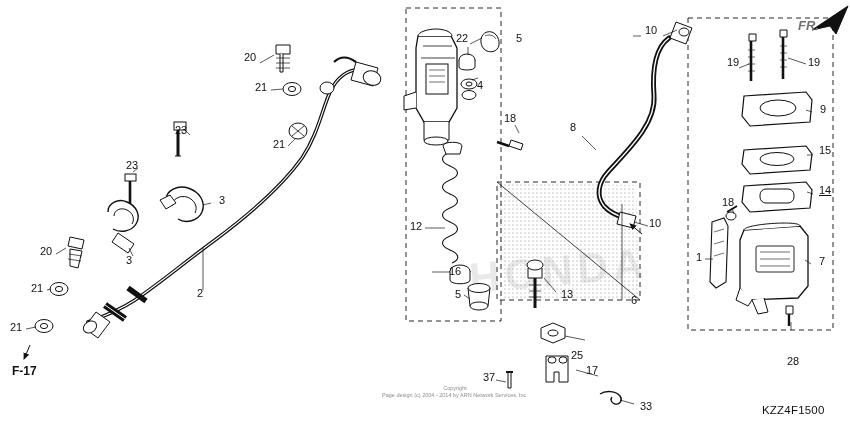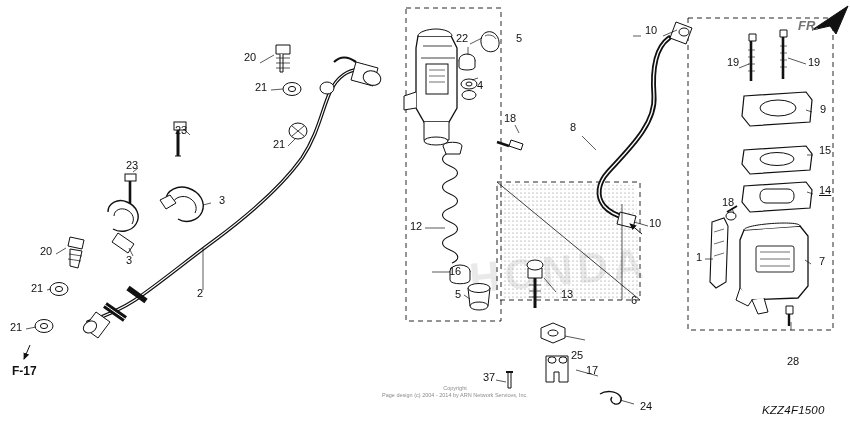--- a/index.html
+++ b/index.html
@@ -42,21 +42,20 @@
     white-space: nowrap;
     line-height: 1.35;
     text-align: center;
   }
   .partno {
     position: absolute;
     font-family: "Liberation Sans", sans-serif;
     font-size: 11.5px;
     color: #111111;
     letter-spacing: 0.2px;
-    font-style: italic;
   }
   .fr-text {
     position: absolute;
     font-family: "Liberation Sans", sans-serif;
     font-weight: bold;
     font-style: italic;
     font-size: 13px;
     color: #737373;
   }
 </style>
@@ -325,21 +324,21 @@
   <div class="label" style="left:255px; top:82px;">21</div>
   <div class="label" style="left:273px; top:139px;">21</div>
   <div class="label" style="left:31px; top:283px;">21</div>
   <div class="label" style="left:10px; top:322px;">21</div>
   <div class="label" style="left:456px; top:33px;">22</div>
   <div class="label" style="left:175px; top:125px;">23</div>
   <div class="label" style="left:126px; top:160px;">23</div>
   <div class="label" style="left:722px; top:197px;">18</div>
   <div class="label" style="left:571px; top:350px;">25</div>
   <div class="label" style="left:483px; top:372px;">37</div>
-  <div class="label" style="left:640px; top:401px;">24</div>
+  <div class="label" style="left:640px; top:401px;">33</div>
   <div class="label" style="left:787px; top:312px;margin-top:44px;">28</div>
 
   <div class="label bold" style="left:12px; top:365px;">F-17</div>
   <div class="fr-text" style="left:798px; top:18px;">FR.</div>
 
   <div class="copyright" style="left:395px; top:385px; width:120px;">Copyright</div>
   <div class="copyright" style="left:335px; top:392px; width:240px;">Page design (c) 2004 - 2014 by ARN Network Services, Inc.</div>
 
   <div class="partno" style="left:762px; top:404px;">KZZ4F1500</div>
 

